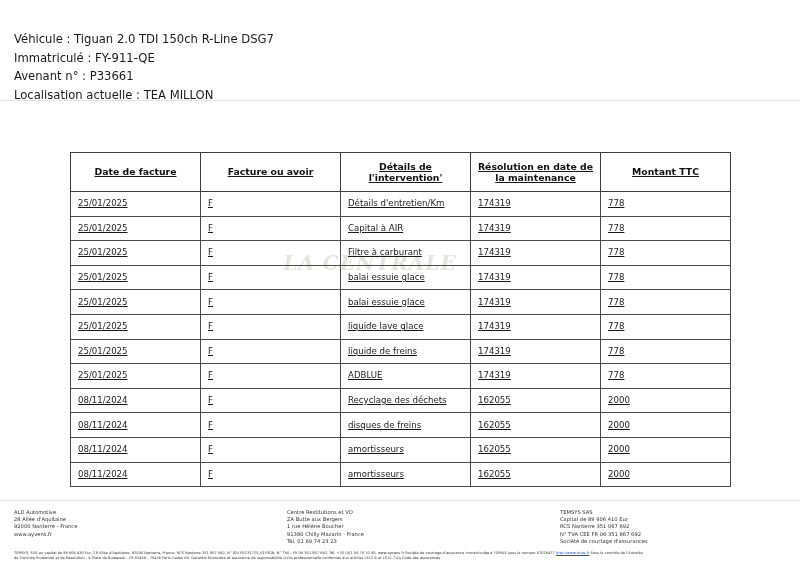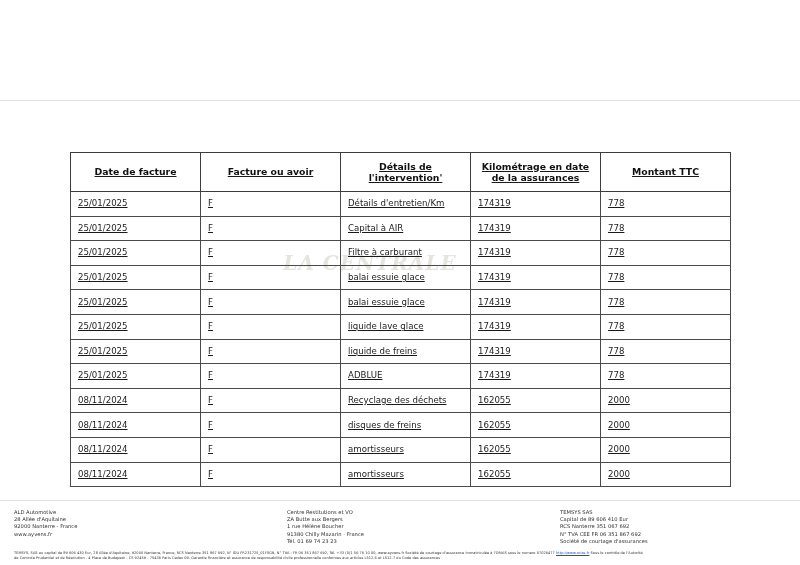--- a/index.html
+++ b/index.html
@@ -186,20 +186,26 @@
     text-decoration: underline;
   }
 </style>
 </head>
 <body>
 
 <div class="page">
 
   <div class="header">
 
+    <div class="hdr-left">
+      <div class="hdr-line">Véhicule : Tiguan 2.0 TDI 150ch R-Line DSG7</div>
+      <div class="hdr-line">Immatriculé : FY-911-QE</div>
+      <div class="hdr-line">Avenant n° : P33661</div>
+      <div class="hdr-line">Localisation actuelle : TEA MILLON</div>
+    </div>
 
 
   </div>
   <div class="hdr-rule"></div>
 
   <div class="watermark">
     <div class="wm-l1">LA CENTRALE</div>
   </div>
 
   <div class="table-wrap">
@@ -209,21 +215,21 @@
           <col class="c-type">
           <col class="c-det">
           <col class="c-km">
           <col class="c-ttc">
       </colgroup>
       <thead>
         <tr>
           <th>Date de facture</th>
           <th>Facture ou avoir</th>
           <th>Détails de l'intervention'</th>
-          <th>Kilométrage en date de la assurances</th>
+          <th>Résolution en date de la maintenance</th>
           <th>Montant TTC</th>
         </tr>
       </thead>
       <tbody id="maint-body">
           <tr>
             <td>25/01/2025</td>
             <td>F</td>
             <td>Détails d'entretien/Km</td>
             <td>174319</td>
             <td>778</td>

